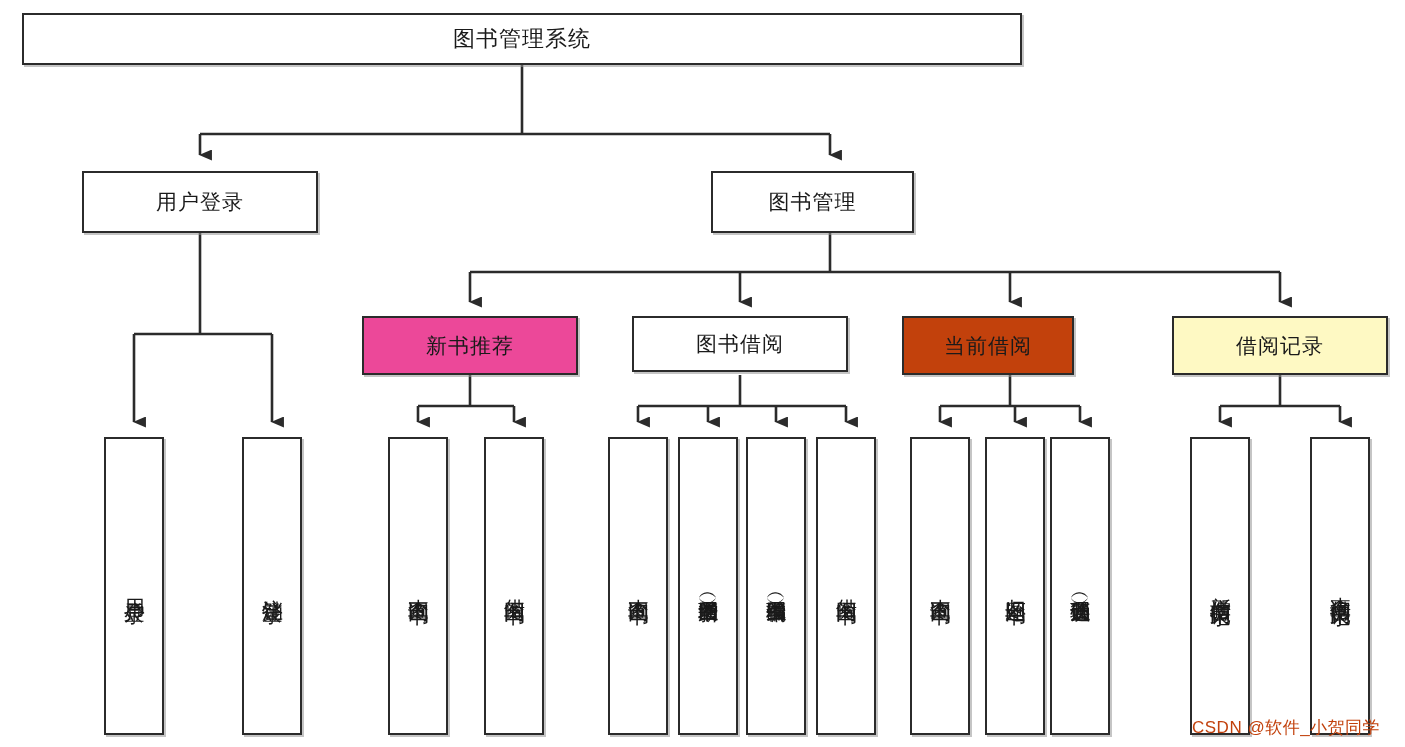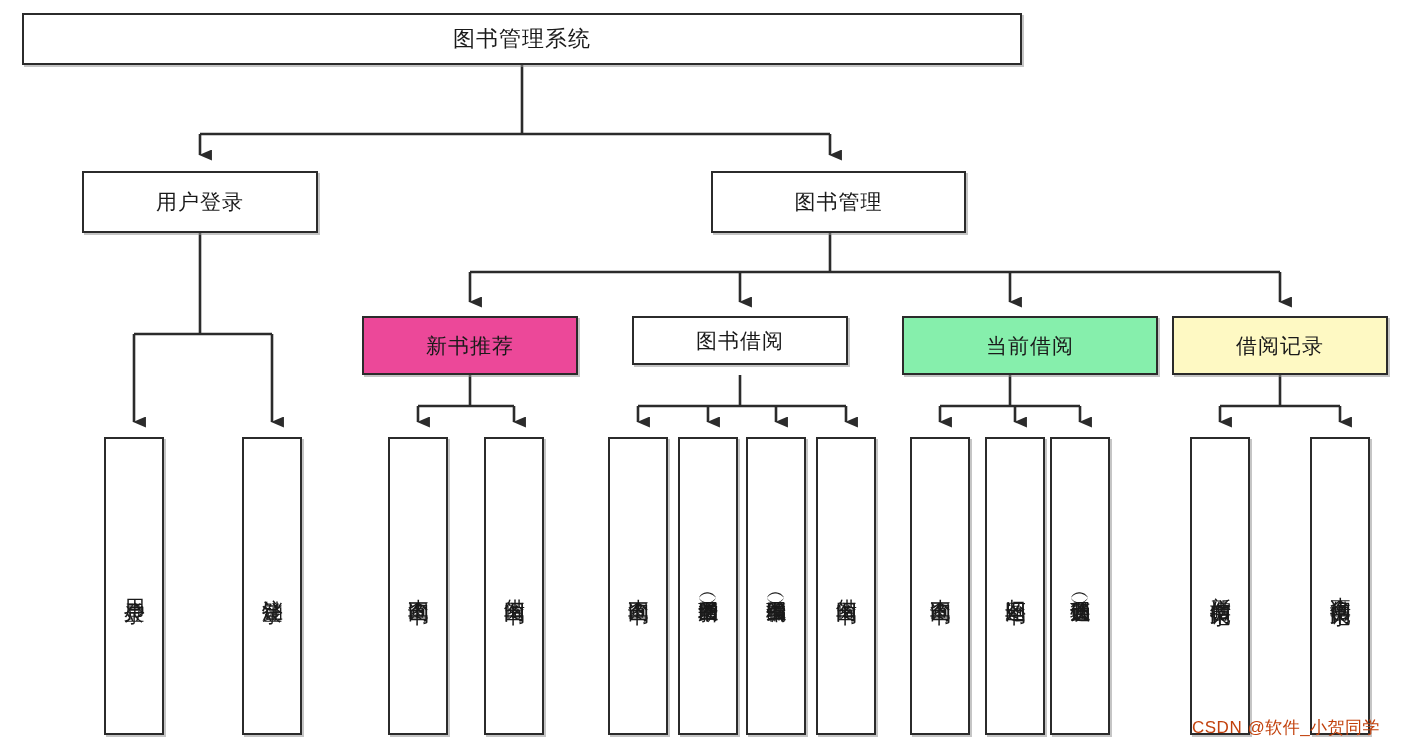--- a/index.html
+++ b/index.html
@@ -127,31 +127,31 @@
     </g>
   </svg>
 
   <div class="node horiz root" style="left: 22px; top: 13px; width: 1000px; height: 52px; border-color: rgb(43, 43, 43); background: rgb(255, 255, 255); color: rgb(26, 26, 26);">
     <span>图书管理系统</span>
   </div>
 
   <div class="node horiz" style="left: 82px; top: 171px; width: 236px; height: 62px; border-color: rgb(43, 43, 43); background: rgb(255, 255, 255); color: rgb(26, 26, 26);">
     <span>用户登录</span>
   </div>
-  <div class="node horiz" style="left: 711px; top: 171px; width: 255px; height: 62px; border-color: rgb(43, 43, 43); background: rgb(255, 255, 255); color: rgb(26, 26, 26);">
+  <div class="node horiz" style="left: 711px; top: 171px; width: 203px; height: 62px; border-color: rgb(43, 43, 43); background: rgb(255, 255, 255); color: rgb(26, 26, 26);">
     <span>图书管理</span>
   </div>
 
   <div class="node horiz" style="left: 362px; top: 316px; width: 216px; height: 59px; border-color: rgb(43, 43, 43); background: #ec4899; color: rgb(26, 26, 26);">
     <span>新书推荐</span>
   </div>
-  <div class="node horiz" style="left: 632px; top: 316px; width: 216px; height: 49px; border-color: rgb(43, 43, 43); background: rgb(255, 255, 255); color: rgb(26, 26, 26);">
+  <div class="node horiz" style="left: 632px; top: 316px; width: 216px; height: 56px; border-color: rgb(43, 43, 43); background: rgb(255, 255, 255); color: rgb(26, 26, 26);">
     <span>图书借阅</span>
   </div>
-  <div class="node horiz" style="left: 902px; top: 316px; width: 256px; height: 59px; border-color: rgb(43, 43, 43); background: #86efac; color: rgb(26, 26, 26);">
+  <div class="node horiz" style="left: 902px; top: 316px; width: 172px; height: 59px; border-color: rgb(43, 43, 43); background: #c2410c; color: rgb(26, 26, 26);">
     <span>当前借阅</span>
   </div>
   <div class="node horiz" style="left: 1172px; top: 316px; width: 216px; height: 59px; border-color: rgb(43, 43, 43); background: #fef9c3; color: rgb(26, 26, 26);">
     <span>借阅记录</span>
   </div>
 
   <div class="node leaf" style="left: 104px; top: 437px; width: 60px; height: 298px; border-color: rgb(43, 43, 43); background: rgb(255, 255, 255); color: rgb(26, 26, 26);">
     <span class="vlabel">用户登录</span>
   </div>
   <div class="node leaf" style="left: 242px; top: 437px; width: 60px; height: 298px; border-color: rgb(43, 43, 43); background: rgb(255, 255, 255); color: rgb(26, 26, 26);">

